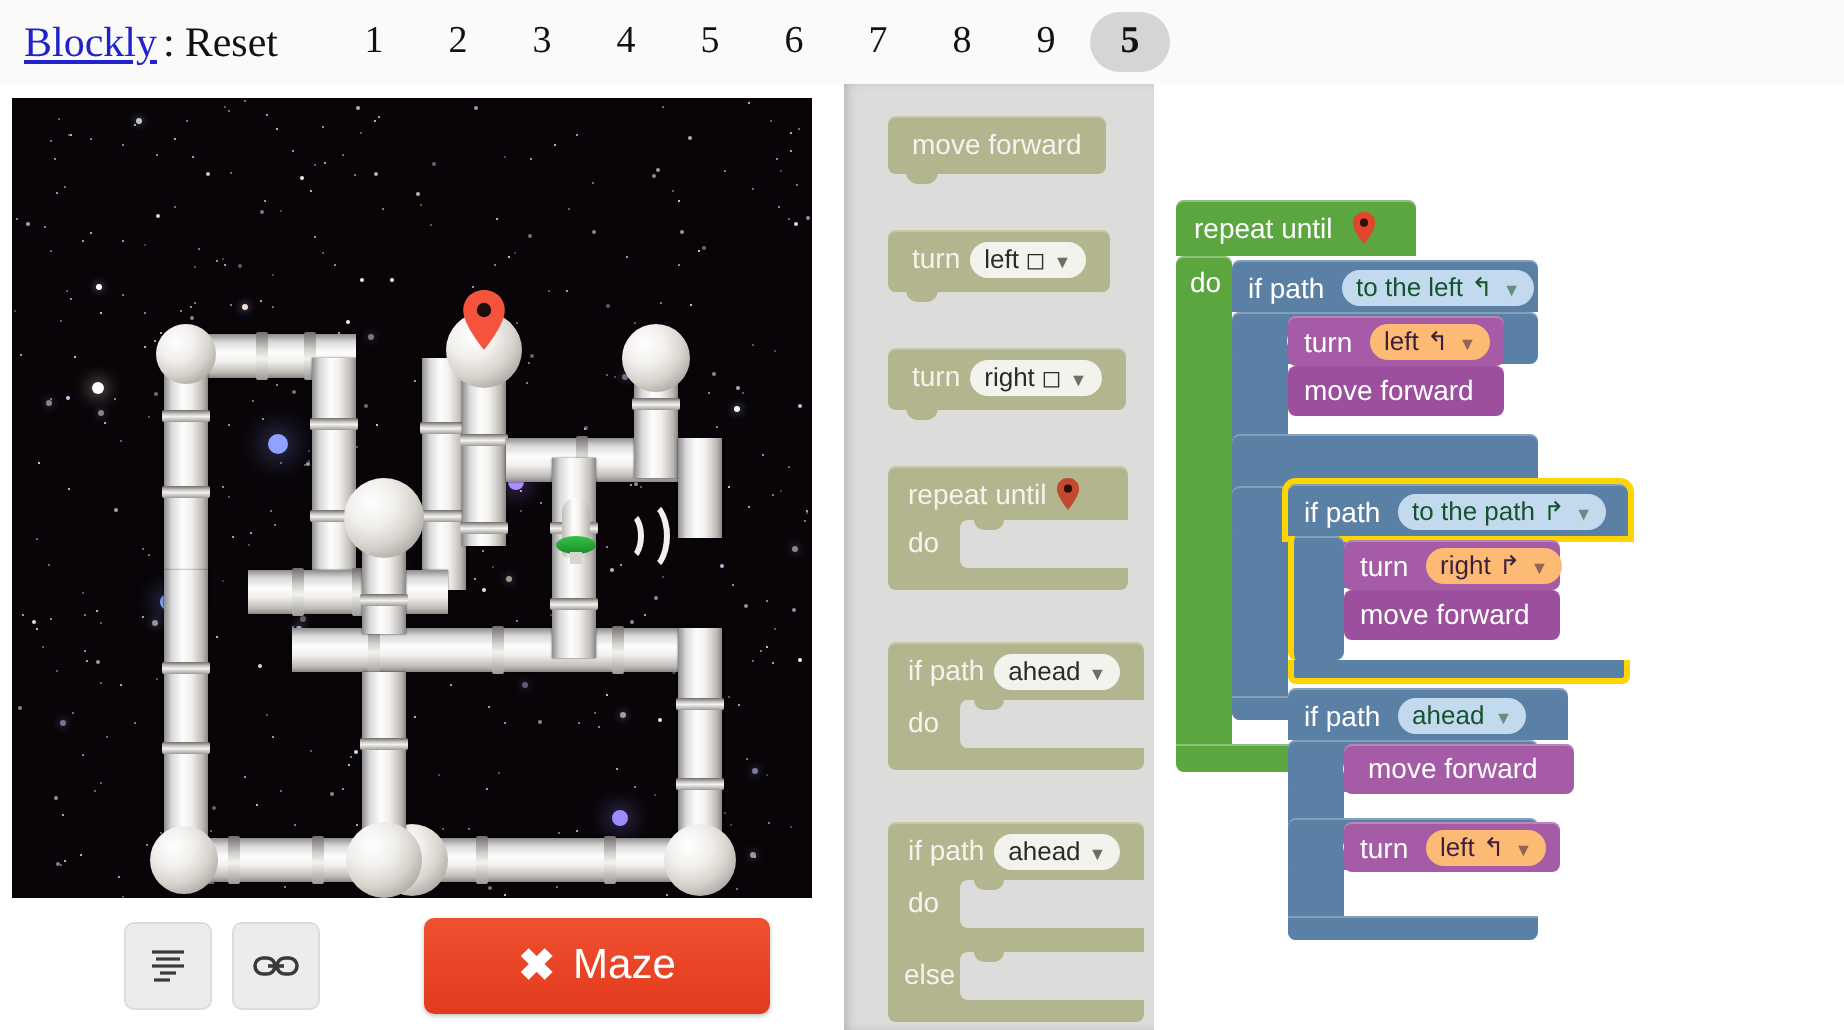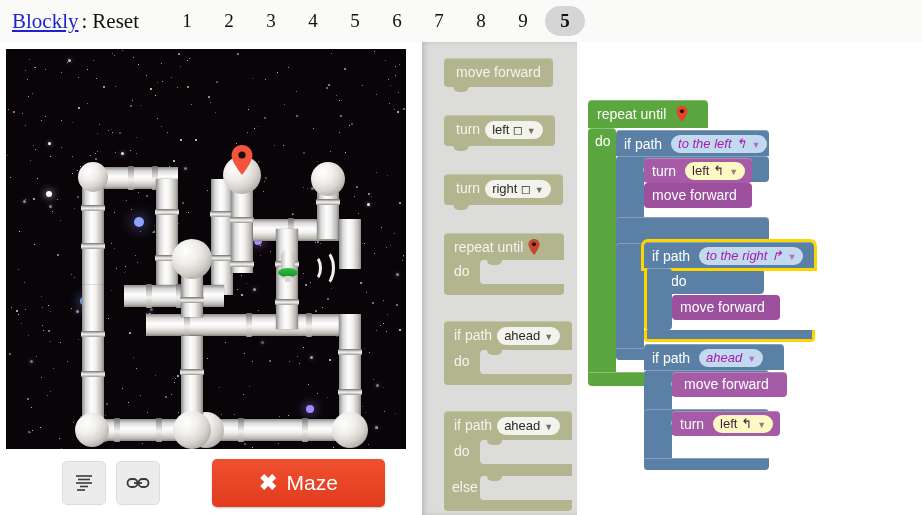--- a/index.html
+++ b/index.html
@@ -233,22 +233,22 @@
   .blk-blue   { background: #5b80a5; box-shadow: inset 0 1px 0 rgba(255,255,255,.25); }
   .blk-purple { background: #a55ba5; box-shadow: inset 0 1px 0 rgba(255,255,255,.25); }
   .blk-purple-d { background: #9c4f9c; }
 
   .row { color: #fff; font-size: 14px; white-space: nowrap; }
   .fld {
     display: inline-block; border-radius: 10px;
     padding: 1px 7px 2px 7px; font-size: 13px;
     vertical-align: 1px; margin-left: 5px;
   }
-  .fld-blue   { background: #c3d9ee; color: #a21caf; font-style: italic; }
-  .fld-purple { background: #fef9c3; color: #3b1f3b; }
+  .fld-blue   { background: #c3d9ee; color: #14532d; }
+  .fld-purple { background: #fdba74; color: #3b1f3b; }
   .fld .caret { font-size: 9px; margin-left: 5px; opacity: .55; }
   .sel {
     outline: 3px solid #ffd500;
     outline-offset: 0;
     border-radius: 5px;
   }
 </style>
 </head>
 <body>
 
@@ -882,29 +882,35 @@
         <span class="fld fld-purple"><span>left</span><span style="margin-left:4px">↰</span><span class="caret">▼</span></span>
       </div>
     </div>
     <div class="blk blk-purple-d" style="left:67px; top:141px; width:108px; height:25px;">
       <div class="row" style="padding:4px 0 0 8px;">move forward</div>
     </div>
 
     <div class="blk blk-blue sel" style="left:67px; top:200px; width:170px; height:26px; border-radius:4px 4px 0 0; z-index:4;">
       <div class="row" style="padding:5px 0 0 8px;">
         <span>if path</span>
-        <span class="fld fld-blue"><span>to the right</span><span style="margin-left:4px">↱</span><span class="caret">▼</span></span>
+        <span class="fld fld-blue"><span>to the path</span><span style="margin-left:4px">↱</span><span class="caret">▼</span></span>
       </div>
     </div>
     <div class="blk blk-blue" style="left:67px; top:226px; width:28px; height:62px; border-left:3px solid #ffd500; z-index:4;"></div>
     <div class="blk blk-blue" style="left:67px; top:226px; width:120px; height:26px; z-index:3;">
       <div class="row" style="padding:5px 0 0 27px;">do</div>
     </div>
     <div class="blk" style="left:67px; top:288px; width:171px; height:12px; background:#5b80a5; border-bottom:3px solid #ffd500; border-left:3px solid #ffd500; border-right:3px solid #ffd500; border-radius:0 0 4px 4px; z-index:4;"></div>
 
+    <div class="blk blk-purple" style="left:95px; top:228px; width:108px; height:25px; z-index:5;">
+      <div class="row" style="padding:4px 0 0 8px;">
+        <span>turn</span>
+        <span class="fld fld-purple"><span>right</span><span style="margin-left:4px">↱</span><span class="caret">▼</span></span>
+      </div>
+    </div>
     <div class="blk blk-purple-d" style="left:95px; top:253px; width:108px; height:25px; z-index:5;">
       <div class="row" style="padding:4px 0 0 8px;">move forward</div>
     </div>
 
     <div class="blk blk-blue" style="left:67px; top:302px; width:140px; height:26px; border-radius:4px 4px 0 0;">
       <div class="row" style="padding:5px 0 0 8px;">
         <span>if path</span>
         <span class="fld fld-blue"><span>ahead</span><span class="caret">▼</span></span>
       </div>
     </div>

